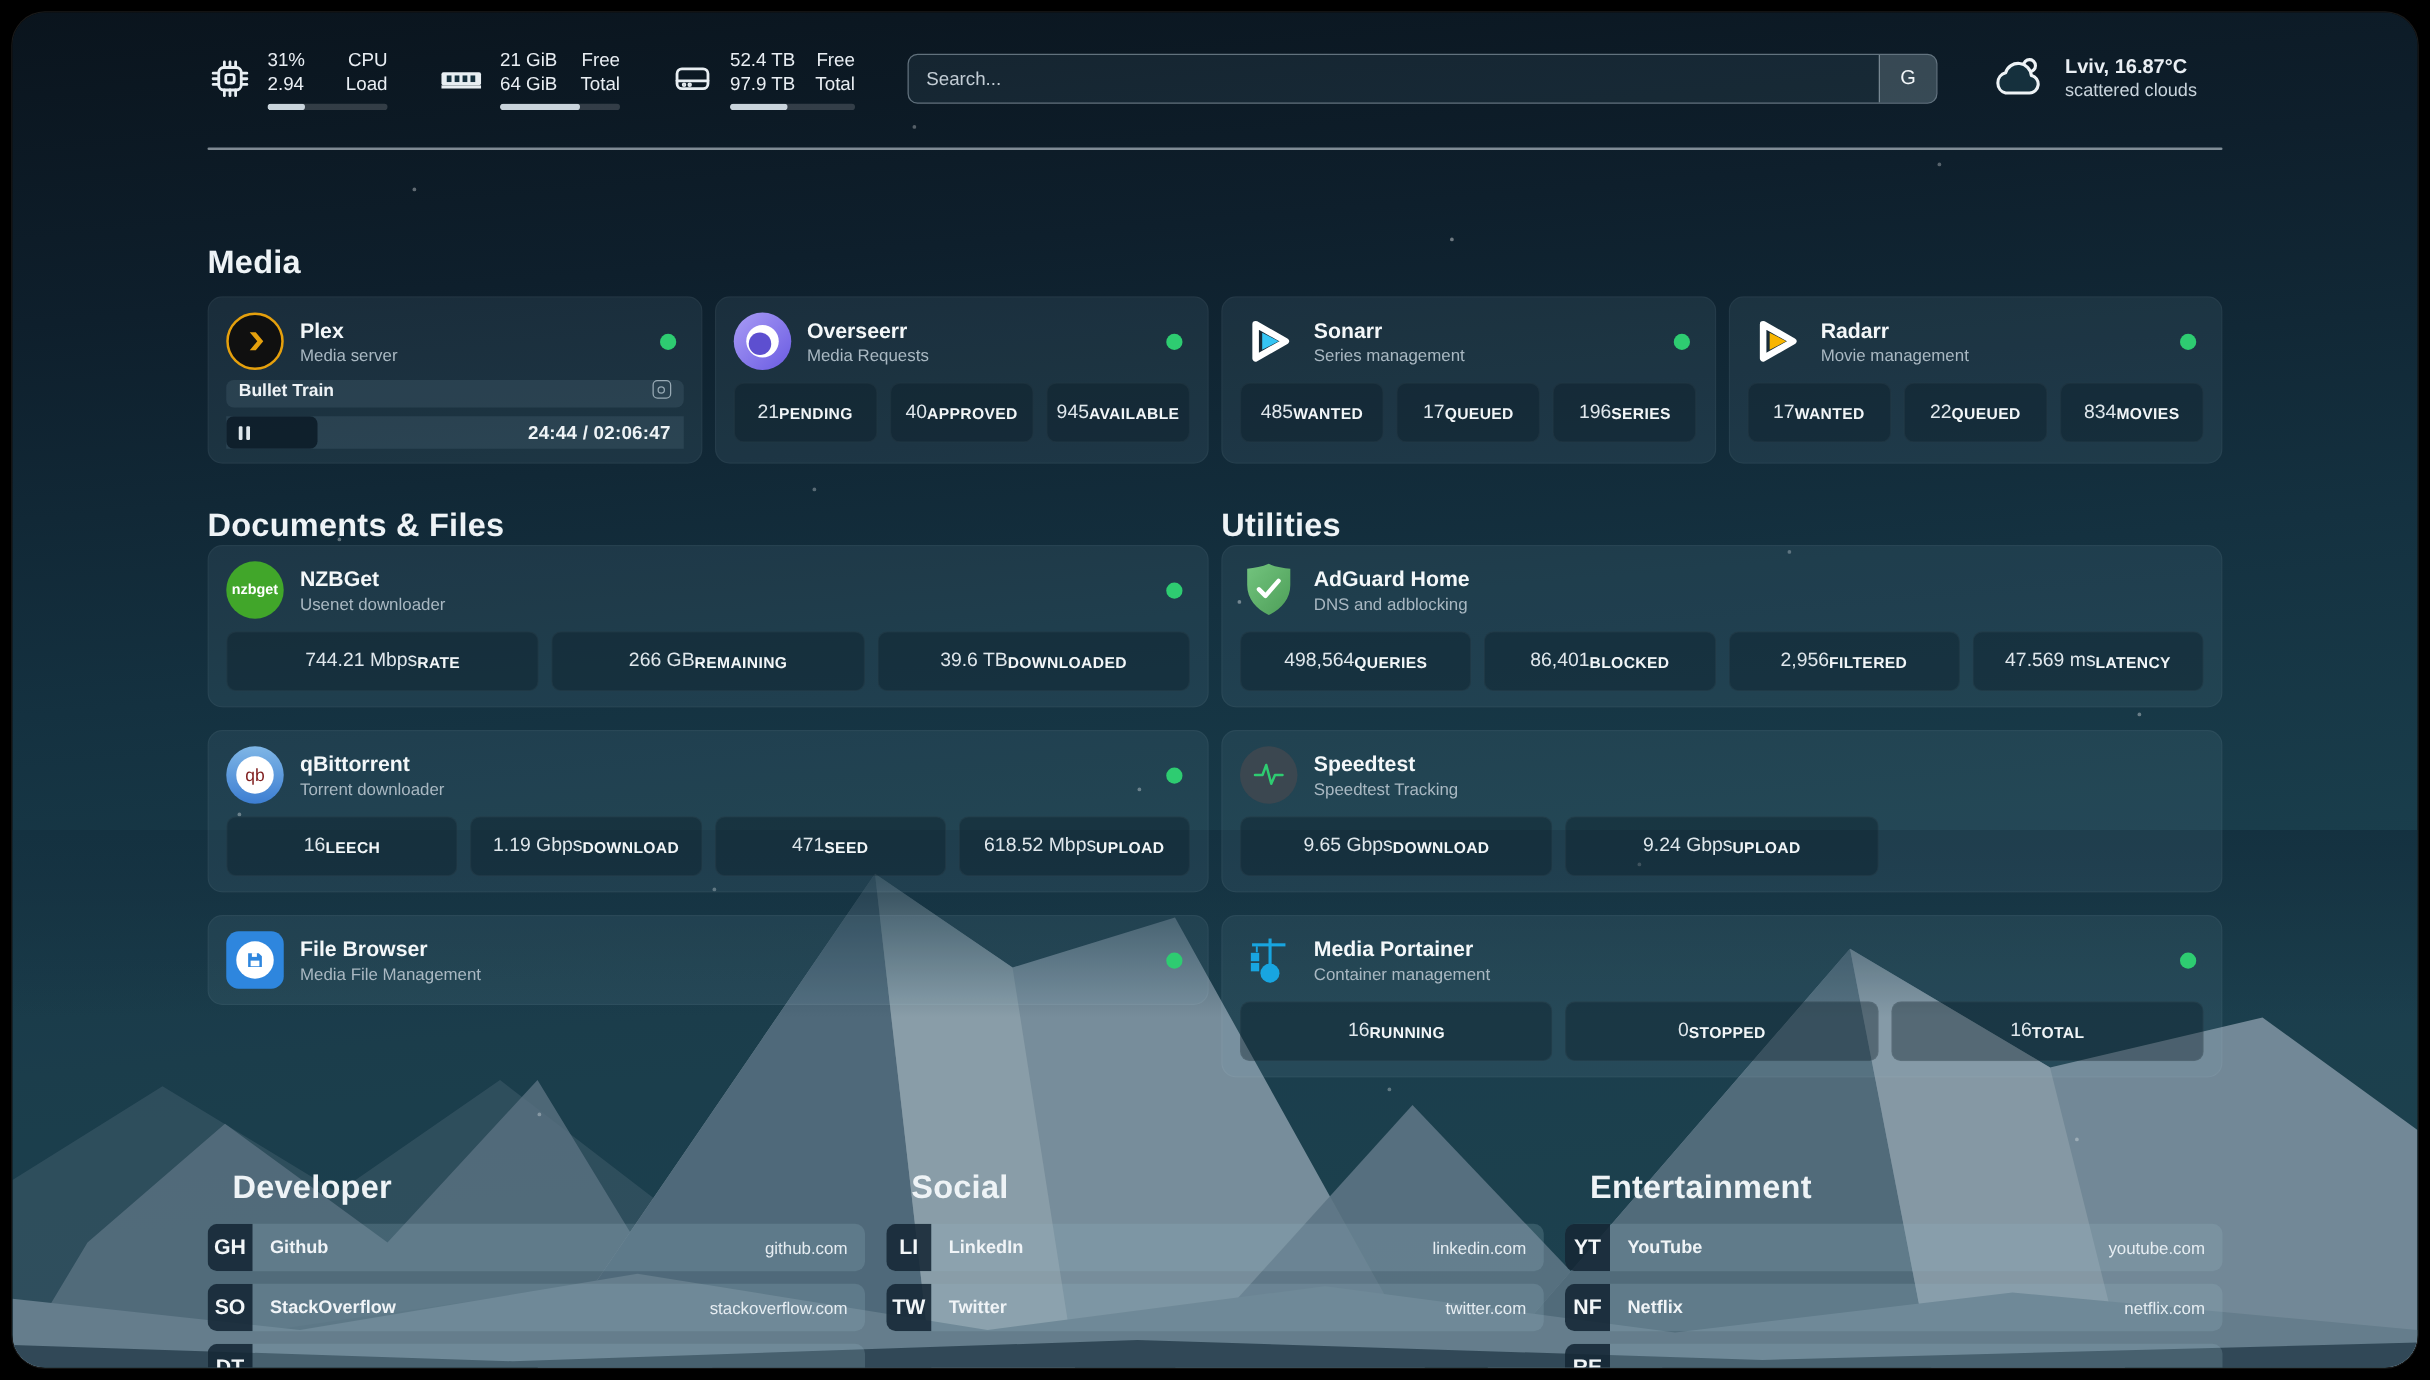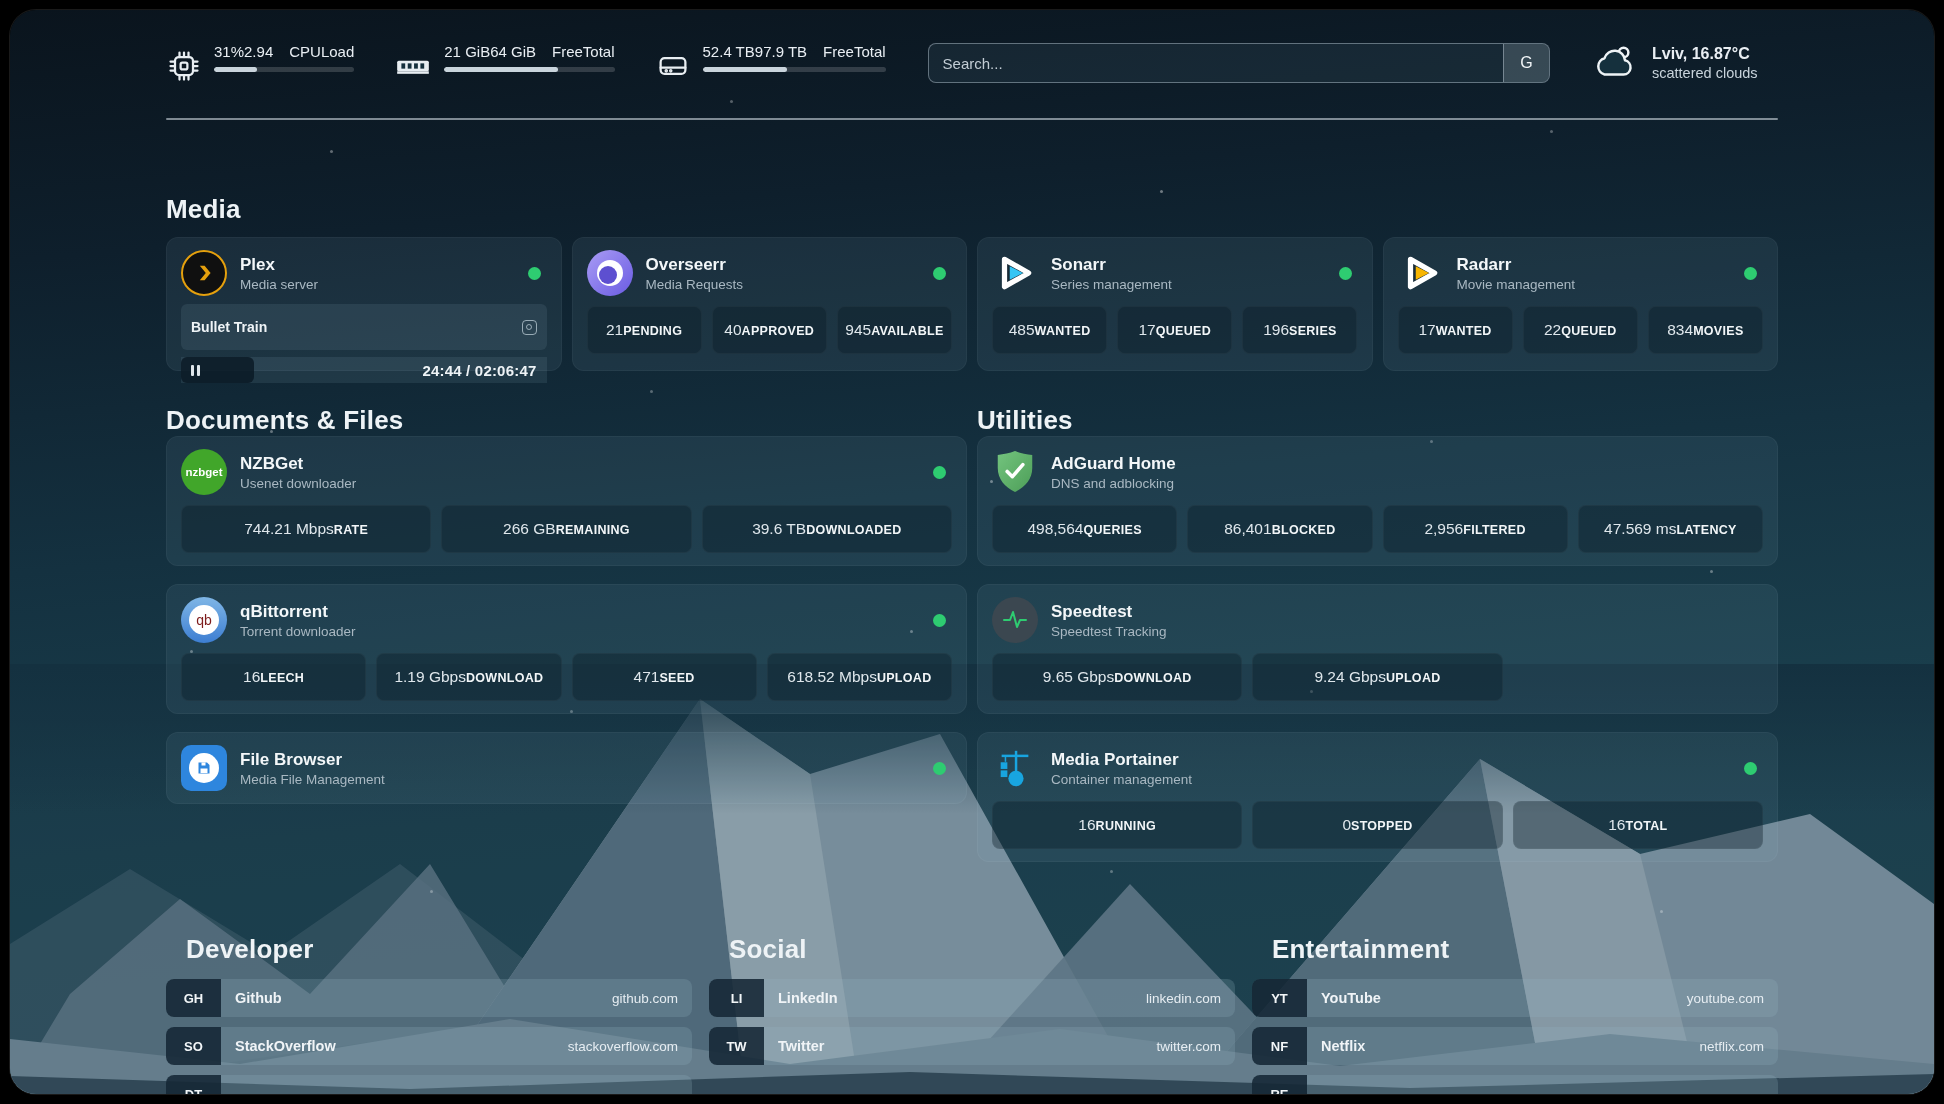--- a/index.html
+++ b/index.html
@@ -26,21 +26,21 @@
   }
   .content { position:relative; width:1612px; margin:0 auto; padding-top:24px; color:#e9eef3; }
 
   
   header { display:flex; align-items:center; gap:42px; height:58px; }
   .stats { display:flex; gap:40px; }
   .stat { display:flex; gap:12px; align-items:flex-start; }
   .stat svg { margin-top:6px; }
   .stat-body { display:flex; flex-direction:column; min-width:96px; }
   .stat-rows { display:flex; justify-content:space-between; gap:16px; font-size:15px; line-height:19px; }
-  .stat-col { display:flex; }
+  .stat-col { display:flex; flex-direction:column; }
   .stat-col.right { text-align:right; }
   .bar { margin-top:6px; height:5px; border-radius:3px; background:rgba(255,255,255,.16); overflow:hidden; }
   .bar .fill { height:100%; border-radius:3px; background:#c9d4dc; }
   .search { flex:1; display:flex; height:40px; border:1px solid rgba(205,220,230,.42); border-radius:8px; overflow:hidden; background:rgba(120,160,180,.10); }
   .search input { flex:1; background:transparent; border:none; outline:none; color:#e9eef3; font-size:15px; padding:0 14px; font-family:"Liberation Sans", sans-serif; }
   .search input::placeholder { color:#c3cdd5; }
   .search .engine { width:46px; border:none; border-left:1px solid rgba(205,220,230,.42); background:rgba(205,220,230,.18); color:#f2f6f8; font-size:16px; cursor:pointer; font-family:"Liberation Sans", sans-serif; }
   .weather { display:flex; gap:14px; align-items:center; min-width:186px; }
   .weather .wt { font-size:16px; font-weight:600; }
   .weather .ws { font-size:14.5px; color:#c9d4dc; margin-top:2px; }
@@ -79,35 +79,35 @@
   .overseerr-eye::after { content:""; position:absolute; left:2px; top:6px; width:18px; height:18px; border-radius:50%; background:#5d4fd0; }
   .nzbget-circle { background:#41a62a; }
   .nzbget-circle span { color:#fff; font-size:11.5px; font-weight:700; }
   .qb-circle { background:linear-gradient(180deg,#7fb6e6,#3d7ed2); }
   .qb-inner { width:30px; height:30px; border-radius:50%; background:#fff; display:flex; align-items:center; justify-content:center; color:#7f1d1d; font-weight:400; font-size:14px; }
   .fb-square { width:46px; height:46px; border-radius:10px; background:#2e86de; display:flex; align-items:center; justify-content:center; }
   .fb-inner { width:30px; height:30px; border-radius:50%; background:#fff; display:flex; align-items:center; justify-content:center; }
   .st-circle { background:#3b4750; }
 
   
-  .np-row { margin-top:8px; height:46px; border-radius:6px; background:rgba(150,185,200,.12); display:flex; align-items:center; padding:0 10px; }
+  .np-row { margin-top:8px; height:22px; border-radius:6px; background:rgba(150,185,200,.12); display:flex; align-items:flex-start; padding:0 10px; }
   .np-row .np-title { font-size:14px; font-weight:600; color:#eef3f6; }
   .np-session { margin-left:auto; width:15px; height:15px; border:1.6px solid rgba(190,205,215,.75); border-radius:4px; display:flex; align-items:center; justify-content:center; }
   .np-session i { display:block; width:6px; height:6px; border:1.4px solid rgba(190,205,215,.75); border-radius:50%; }
   .prog-row { margin-top:7px; height:26px; border-radius:0; background:rgba(150,185,200,.12); position:relative; display:flex; align-items:center; overflow:hidden; }
   .prog-fill { position:absolute; left:0; top:0; bottom:0; background:rgba(10,26,38,.85); border-radius:6px; }
   .pause { position:relative; display:flex; gap:3px; margin-left:10px; }
   .pause i { display:block; width:3px; height:11px; background:#dfe7ec; border-radius:1px; }
   .prog-time { margin-left:auto; margin-right:10px; position:relative; font-size:15px; font-weight:600; color:#eef3f6; letter-spacing:.2px; }
 
   
   .link-col h2.section { margin-bottom:14px;margin-left:20px; }
   .link-row { display:flex; align-items:center; height:38px; border-radius:8px; overflow:hidden;
               background:rgba(148,180,198,.22); margin-bottom:10px; cursor:pointer; }
-  .abbr { width:55px; align-self:stretch; background:rgba(16,34,48,.85); color:#f2f6f8; font-weight:700; font-size:13px;
+  .abbr { width:36px; align-self:stretch; background:rgba(16,34,48,.85); color:#f2f6f8; font-weight:700; font-size:17px;
           display:flex; align-items:center; justify-content:center; flex:0 0 auto;text-align:right; }
   .lname { font-size:14.5px; color:#f0f4f7; margin-left:14px; font-weight:600; }
   .lurl { margin-left:auto; margin-right:14px; font-size:13.5px; color:#e6edf2; }
 </style>
 </head>
 <body>
 
 <div class="frame">
   <div class="page">
 

